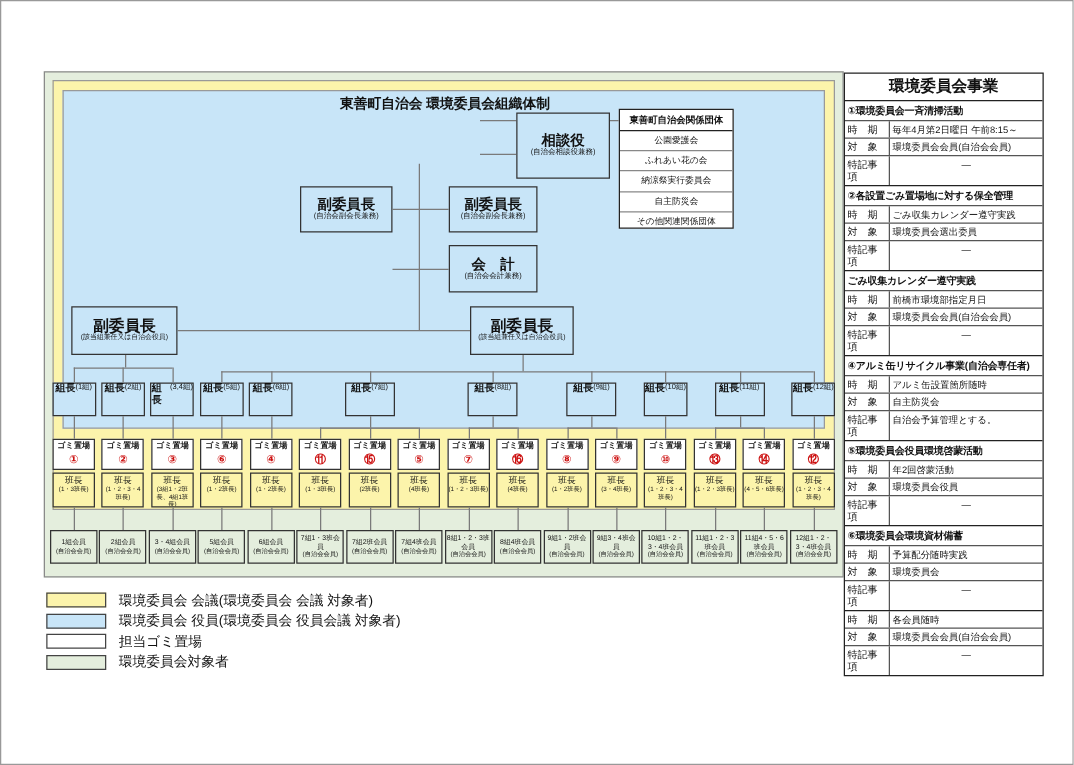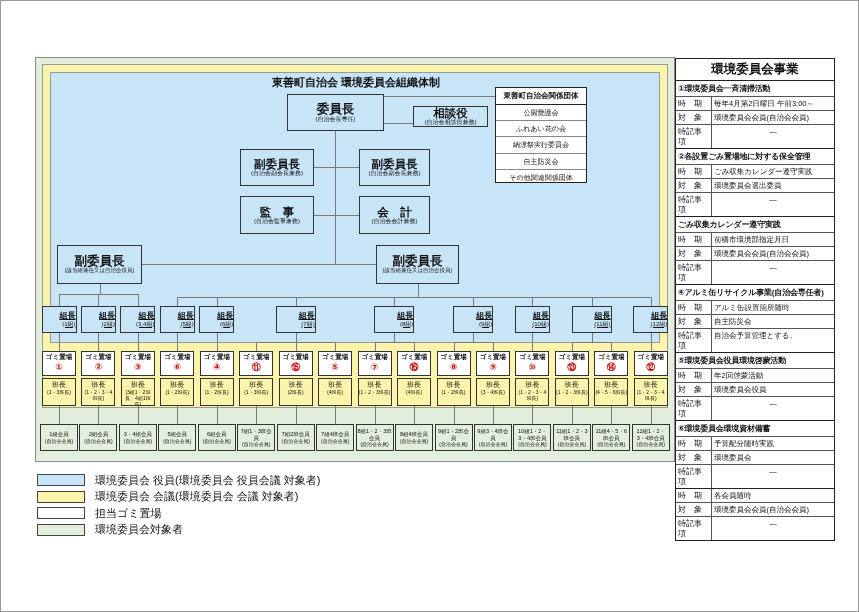--- a/index.html
+++ b/index.html
@@ -26,21 +26,21 @@
   .big .t{font-size:12.5px;}
   .rel{position:absolute;left:459px;top:29px;width:92px;height:96px;border:1.2px solid #222;
         background:#fff;text-align:center;box-sizing:border-box;}
   .rel-title{height:16px;line-height:16px;font-weight:bold;font-size:7.5px;border-bottom:1px solid #222;}
   .rel-item{height:15.2px;line-height:15.2px;font-size:7px;border-bottom:0.8px solid #888;}
   .rel-item:last-child{border-bottom:none;}
   .hl,.vl{position:absolute;background:#7a7a7a;}
   .hl{height:1px;} .vl{width:1px;}
   
   .kumicho-box{position:absolute;top:248px;height:27px;background:#c8e5f8;border:1px solid #333;
-        text-align:right;box-sizing:border-box;display:flex;flex-direction:column;justify-content:center;line-height:1.1;text-decoration:underline;}
+        text-align:left;box-sizing:border-box;display:flex;flex-direction:row;justify-content:center;line-height:1.1;}
   .kumicho-box .t{font-weight:bold;font-size:8px;}
   .kumicho-box .s{font-size:6px;white-space:nowrap;}
   .gomi-box{position:absolute;top:293px;width:34px;height:25px;background:#fff;border:1px solid #333;
         text-align:center;box-sizing:border-box;}
   .gomi-label{font-size:6.5px;font-weight:bold;line-height:10px;}
   .gomi-num{font-size:9px;font-weight:bold;line-height:11px;}
   .hancho-box{position:absolute;top:320px;width:34px;height:28px;background:#fcf4ab;border:1px solid #333;
         text-align:center;box-sizing:border-box;overflow:hidden;}
   .hancho-title{font-size:7px;line-height:9px;padding-top:1px;}
   .hancho-sub{font-size:5px;line-height:6px;}
@@ -78,47 +78,39 @@
     <div class="zone-blue"></div>
     <div class="inner-title">東善町自治会 環境委員会組織体制</div>
 
     <div class="hl" style="left:348px;top:38px;width:111px;"></div>
     <div class="hl" style="left:348px;top:65px;width:29px;"></div>
     <div class="vl" style="left:299px;top:73px;height:133px;"></div>
     <div class="hl" style="left:278px;top:109px;width:45px;"></div>
     <div class="hl" style="left:278px;top:157px;width:45px;"></div>
     <div class="hl" style="left:106px;top:206px;width:234px;"></div>
 
-    <div class="obox big" style="left:251px;top:36px;width:97px;height:37px;">
-      <div class="t">委員長</div>
-      <div class="s">(自治会長専任)</div>
-    </div>
-    <div class="obox" style="left:377px;top:48px;width:75px;height:21px;">
+    <div class="obox" style="left:377px;top:32px;width:75px;height:53px;">
       <div class="t">相談役</div>
       <div class="s">(自治会相談役兼務)</div>
     </div>
     <div class="rel">
       <div class="rel-title">東善町自治会関係団体</div>
       <div class="rel-item">公園愛護会</div>
       <div class="rel-item">ふれあい花の会</div>
       <div class="rel-item">納涼祭実行委員会</div>
       <div class="rel-item">自主防災会</div>
       <div class="rel-item">その他関連関係団体</div>
     </div>
     <div class="obox" style="left:204px;top:91px;width:74px;height:37px;">
       <div class="t">副委員長</div>
       <div class="s">(自治会副会長兼務)</div>
     </div>
     <div class="obox" style="left:323px;top:91px;width:71px;height:37px;">
       <div class="t">副委員長</div>
       <div class="s">(自治会副会長兼務)</div>
-    </div>
-    <div class="obox" style="left:204px;top:138px;width:74px;height:38px;">
-      <div class="t">監　事</div>
-      <div class="s">(自治会監事兼務)</div>
     </div>
     <div class="obox" style="left:323px;top:138px;width:71px;height:38px;">
       <div class="t">会　計</div>
       <div class="s">(自治会会計兼務)</div>
     </div>
     <div class="obox big" style="left:21px;top:187px;width:85px;height:39px;">
       <div class="t">副委員長</div>
       <div class="s" style="font-size:5.5px;">(該当組兼任又は自治会役員)</div>
     </div>
     <div class="obox big" style="left:340px;top:187px;width:83px;height:39px;">
@@ -414,45 +406,45 @@
       <div class="vl" style="left: 259.7px; top: 239px; width: 1px; height: 9px;"></div>
       <div class="vl" style="left: 358.325px; top: 239px; width: 1px; height: 9px;"></div>
       <div class="vl" style="left: 437.225px; top: 239px; width: 1px; height: 9px;"></div>
       <div class="vl" style="left: 496.4px; top: 239px; width: 1px; height: 9px;"></div>
       <div class="vl" style="left: 555.575px; top: 239px; width: 1px; height: 9px;"></div>
       <div class="vl" style="left: 614.75px; top: 239px; width: 1px; height: 9px;"></div>
     </div>
 
   <div class="legend">
     <div class="legend-row">
+      <div class="legend-swatch" style="background: rgb(252, 244, 171);"></div>
+      <div class="legend-label">環境委員会 会議(環境委員会 会議 対象者)</div>
+    </div>
+    <div class="legend-row">
       <div class="legend-swatch" style="background: rgb(200, 229, 248);"></div>
       <div class="legend-label">環境委員会 役員(環境委員会 役員会議 対象者)</div>
-    </div>
-    <div class="legend-row">
-      <div class="legend-swatch" style="background: rgb(252, 244, 171);"></div>
-      <div class="legend-label">環境委員会 会議(環境委員会 会議 対象者)</div>
     </div>
     <div class="legend-row">
       <div class="legend-swatch" style="background: rgb(255, 255, 255);"></div>
       <div class="legend-label">担当ゴミ置場</div>
     </div>
     <div class="legend-row">
       <div class="legend-swatch" style="background: rgb(228, 238, 221);"></div>
       <div class="legend-label">環境委員会対象者</div>
     </div>
   </div>
 
   <div class="sidebar">
     <div class="sb-title">環境委員会事業</div>
     <div id="sb-sections">
         <div class="sb-sec">
           <div class="sb-head">①環境委員会一斉清掃活動</div>
           <div class="sb-row">
             <div class="sb-label">時　期</div>
-            <div class="sb-val">毎年4月第2日曜日 午前3:00～</div>
+            <div class="sb-val">毎年4月第2日曜日 午前8:15～</div>
           </div>
           <div class="sb-row">
             <div class="sb-label">対　象</div>
             <div class="sb-val">環境委員会会員(自治会会員)</div>
           </div>
           <div class="sb-row">
             <div class="sb-label">特記事項</div>
             <div class="sb-val center">―</div>
           </div>
         </div>

